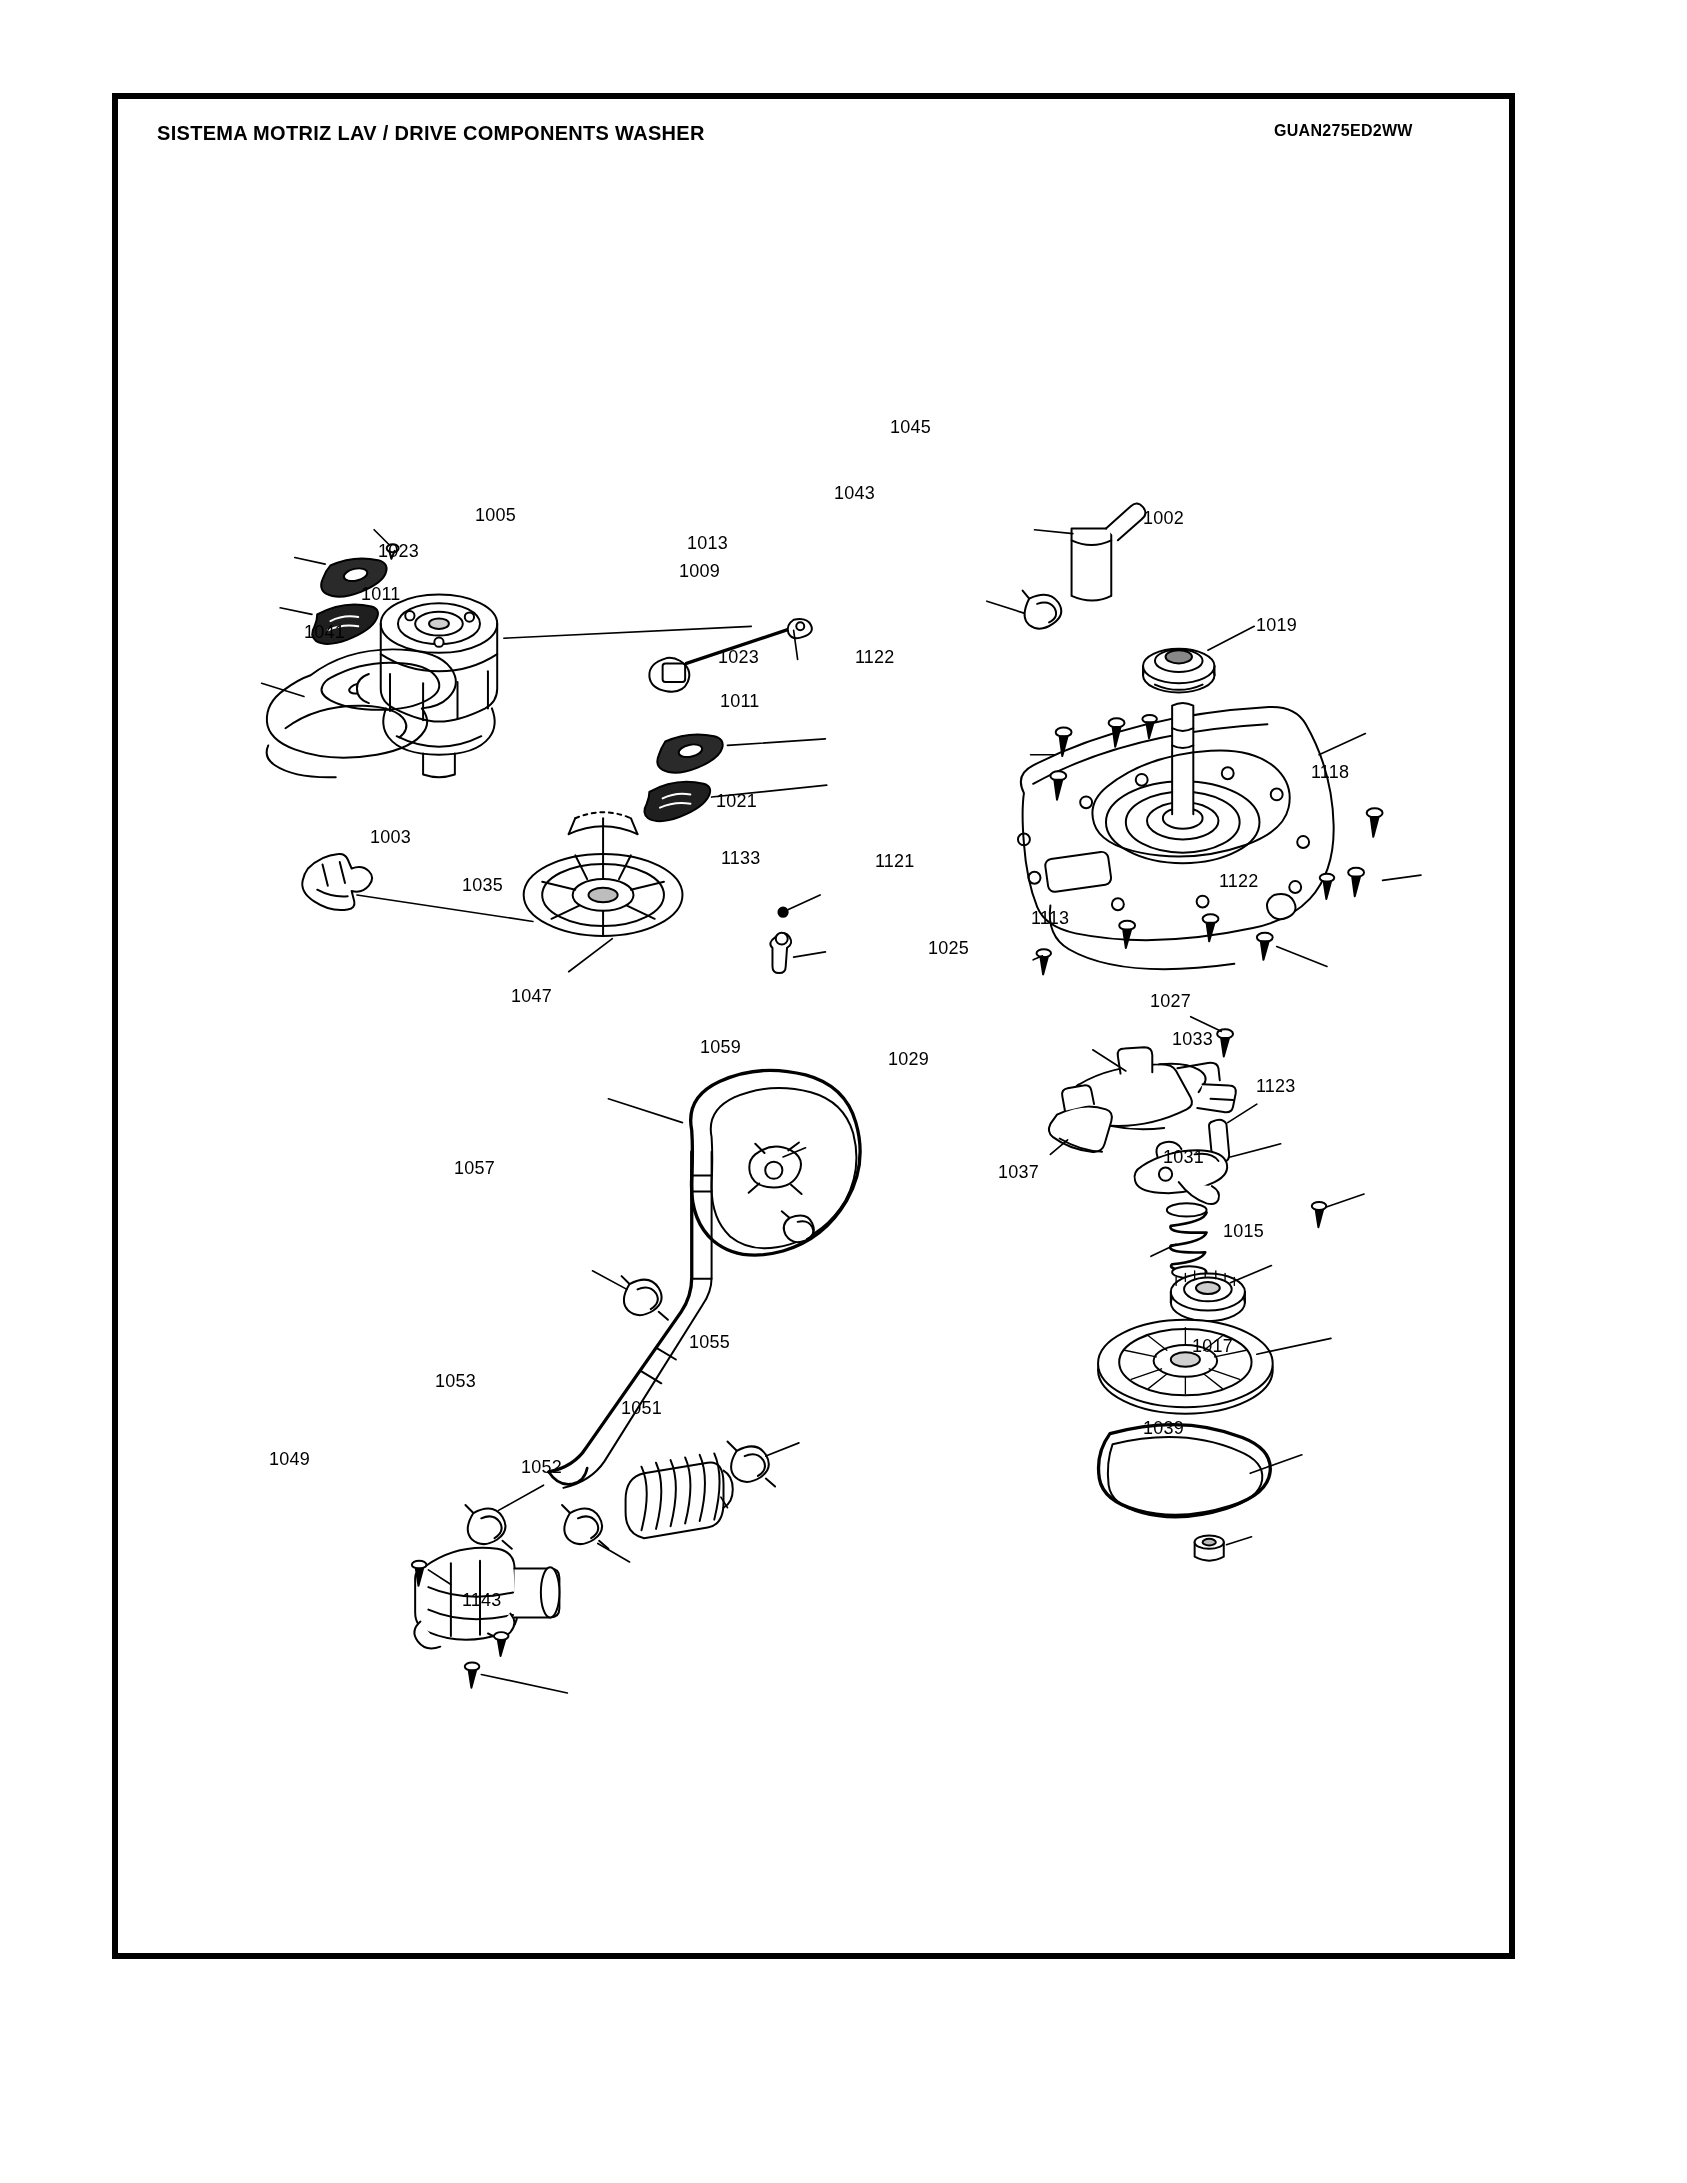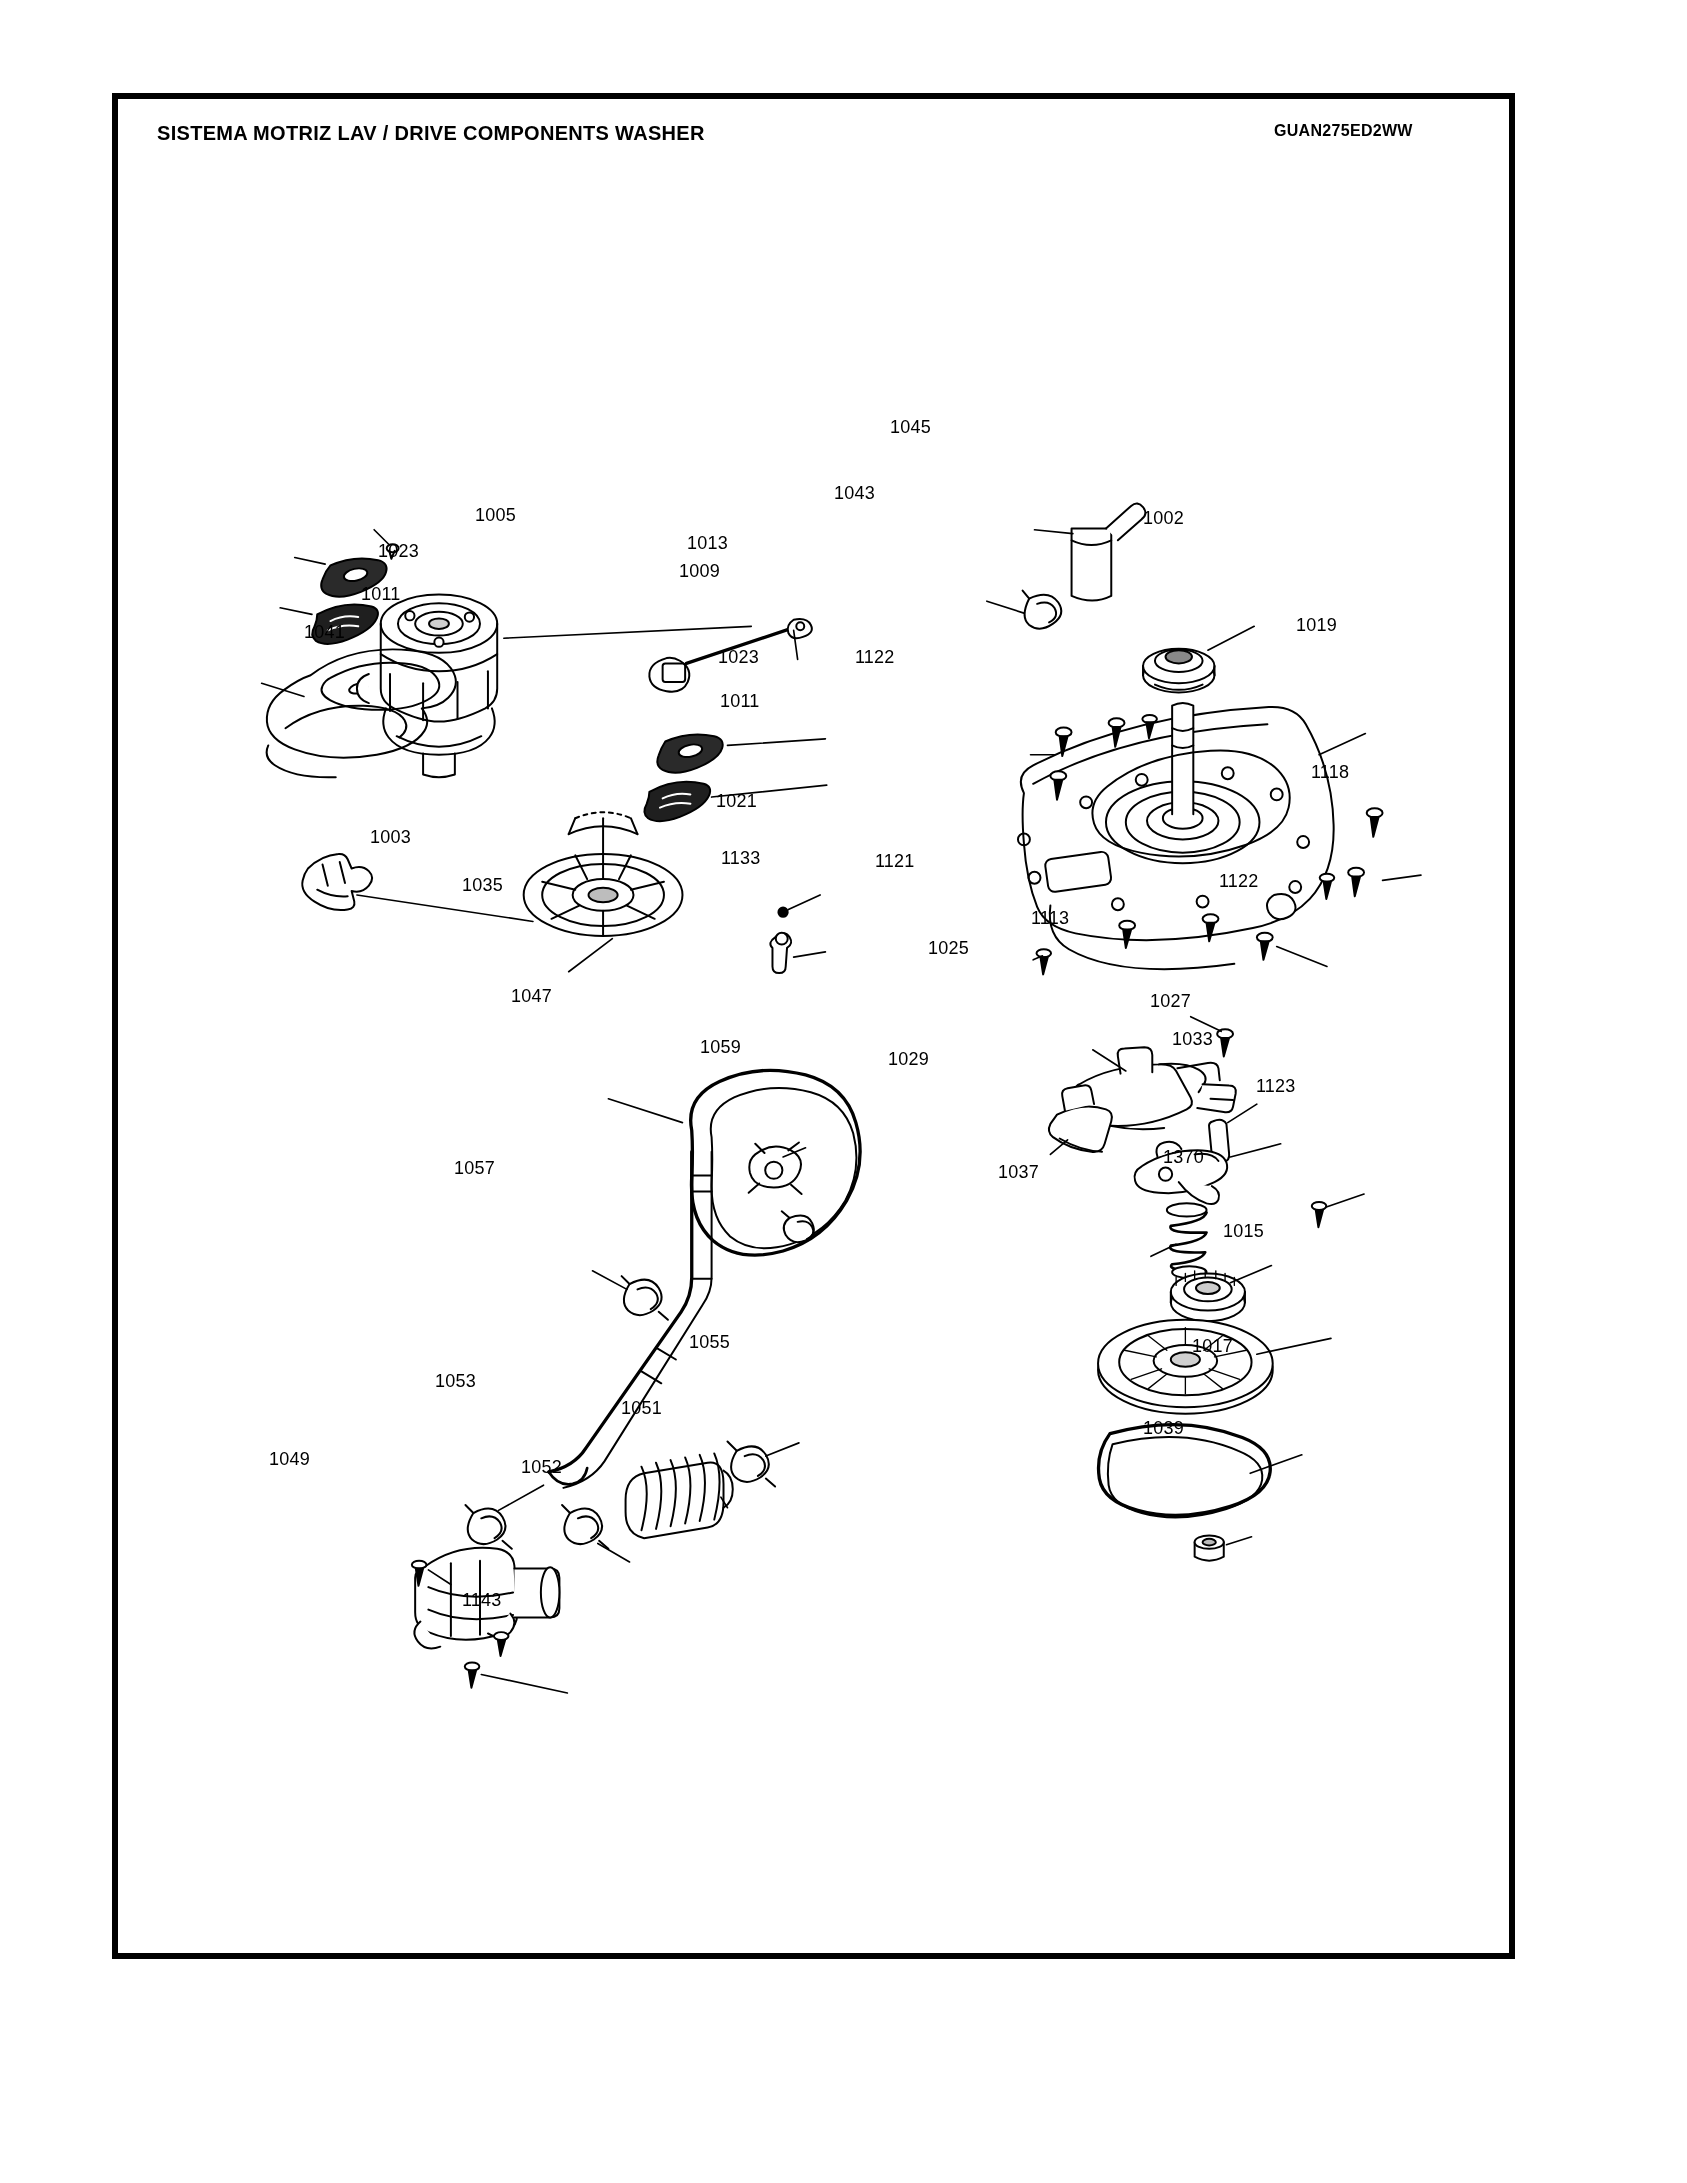--- a/index.html
+++ b/index.html
@@ -561,40 +561,40 @@
     <div class="callout" style="left:834px; top:483px;">1043</div>
     <div class="callout" style="left:1143px; top:508px;">1002</div>
     <div class="callout" style="left:475px; top:505px;">1005</div>
     <div class="callout" style="left:687px; top:533px;">1013</div>
     <div class="callout" style="left:378px; top:541px;">1023</div>
     <div class="callout" style="left:643px; top:561px;margin-left:36px;">1009</div>
     <div class="callout" style="left:361px; top:584px;">1011</div>
     <div class="callout" style="left:304px; top:622px;">1041</div>
     <div class="callout" style="left:718px; top:647px;">1023</div>
     <div class="callout" style="left:720px; top:691px;">1011</div>
-    <div class="callout" style="left:1256px; top:615px;margin-left:40px;">1019</div>
+    <div class="callout" style="left:1256px; top:615px;">1019</div>
     <div class="callout" style="left:855px; top:647px;">1122</div>
     <div class="callout" style="left:1311px; top:762px;">1118</div>
     <div class="callout" style="left:370px; top:827px;">1003</div>
     <div class="callout" style="left:716px; top:791px;">1021</div>
     <div class="callout" style="left:721px; top:848px;">1133</div>
     <div class="callout" style="left:462px; top:875px;">1035</div>
     <div class="callout" style="left:875px; top:851px;">1121</div>
     <div class="callout" style="left:1219px; top:871px;">1122</div>
     <div class="callout" style="left:1031px; top:908px;">1113</div>
     <div class="callout" style="left:928px; top:938px;">1025</div>
     <div class="callout" style="left:1150px; top:991px;">1027</div>
     <div class="callout" style="left:888px; top:1049px;">1029</div>
     <div class="callout" style="left:1172px; top:1029px;">1033</div>
     <div class="callout" style="left:1256px; top:1076px;">1123</div>
     <div class="callout" style="left:511px; top:986px;">1047</div>
     <div class="callout" style="left:700px; top:1037px;">1059</div>
     <div class="callout" style="left:454px; top:1158px;">1057</div>
     <div class="callout" style="left:998px; top:1162px;">1037</div>
-    <div class="callout" style="left:1163px; top:1147px;">1370</div>
+    <div class="callout" style="left:1163px; top:1147px;">1031</div>
     <div class="callout" style="left:1223px; top:1221px;">1015</div>
     <div class="callout" style="left:1192px; top:1336px;">1017</div>
     <div class="callout" style="left:1143px; top:1418px;">1039</div>
     <div class="callout" style="left:689px; top:1332px;">1055</div>
     <div class="callout" style="left:435px; top:1371px;">1053</div>
     <div class="callout" style="left:621px; top:1398px;">1051</div>
     <div class="callout" style="left:521px; top:1457px;">1052</div>
     <div class="callout" style="left:269px; top:1449px;">1049</div>
     <div class="callout" style="left:462px; top:1590px;">1143</div>
   </div>

